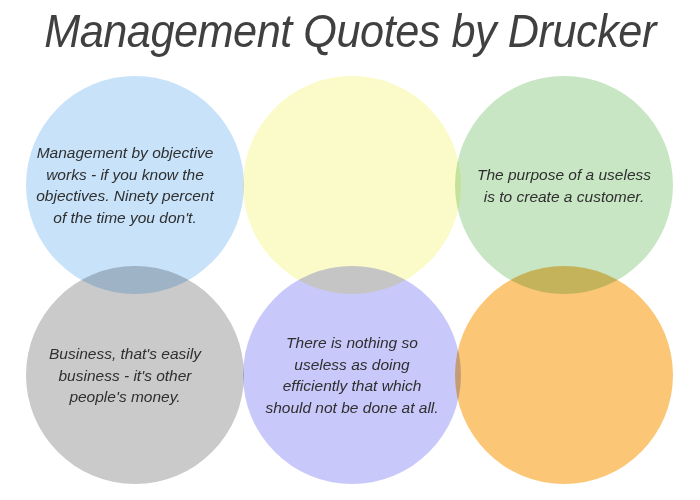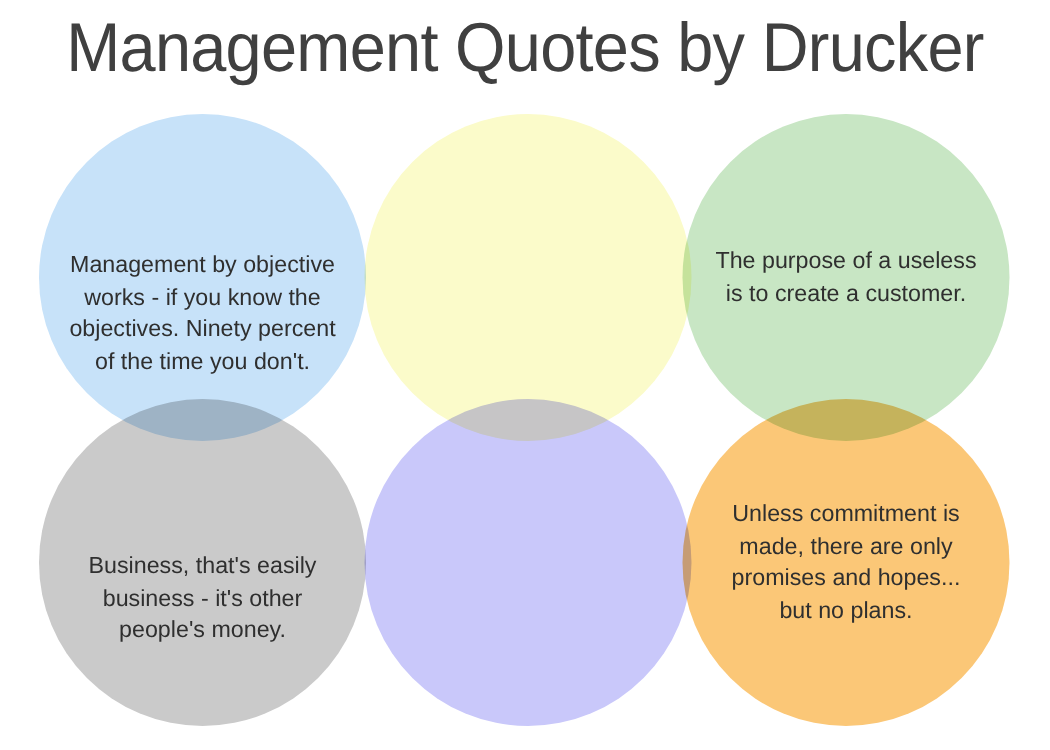--- a/index.html
+++ b/index.html
@@ -11,20 +11,21 @@
     width: 700px;
     height: 500px;
     overflow: hidden;
     font-family: "Liberation Sans", "DejaVu Sans", sans-serif;
   }
   #infographic {
     position: relative;
     width: 700px;
     height: 500px;
     background: #ffffff;
+    font-style: italic;
   }
   #page-title {
     position: absolute;
     left: 0;
     top: 2px;
     width: 700px;
     text-align: center;
     font-family: "Liberation Sans Narrow", "Liberation Sans", "DejaVu Sans", sans-serif;
     font-size: 46px;
     line-height: 58px;
@@ -75,21 +76,21 @@
   
   .c-r0 { top: 14px; }
   .c-r1 { top: 204px; }
   .c-c0 { left: 26px; }
   .c-c1 { left: 243px; }
   .c-c2 { left: 455px; }
 
   
   .q-r0 { top: 123px; }
   .q-r1 { top: 313px; }
-  .q-c0 { left: 46px; margin-top: 24px; }
+  .q-c0 { left: 36px; }
   .q-c1 { left: 263px; }
   .q-c2 { left: 475px; }
 </style>
 </head>
 <body>
 
 <div id="infographic">
 
   <div id="page-title">Management Quotes by Drucker</div>
 
@@ -101,17 +102,17 @@
       <div class="bubble c-r0 c-c2" style="width:218px;height:218px;background:#c8e6c4"></div>
       <div class="bubble c-r1 c-c0" style="width:218px;height:218px;background:#cacaca"></div>
       <div class="bubble c-r1 c-c1" style="width:218px;height:218px;background:#c9c8fa"></div>
       <div class="bubble c-r1 c-c2" style="width:218px;height:218px;background:#fbc777"></div>
     </div>
 
     <div class="label-layer">
       <div class="quote q-r0 q-c0">Management by objective works - if you know the objectives. Ninety percent of the time you don't.</div>
       <div class="quote q-r0 q-c2">The purpose of a useless is to create a customer.</div>
       <div class="quote q-r1 q-c0">Business, that's easily business - it's other people's money.</div>
-      <div class="quote q-r1 q-c2">Unless commitment is made, there are only promises and hopes... but no plans.</div>
+      <div class="quote q-r1 q-c1">There is nothing so useless as doing efficiently that which should not be done at all.</div>
     </div>
 
   </div>
 </div>
 
 </body></html>

